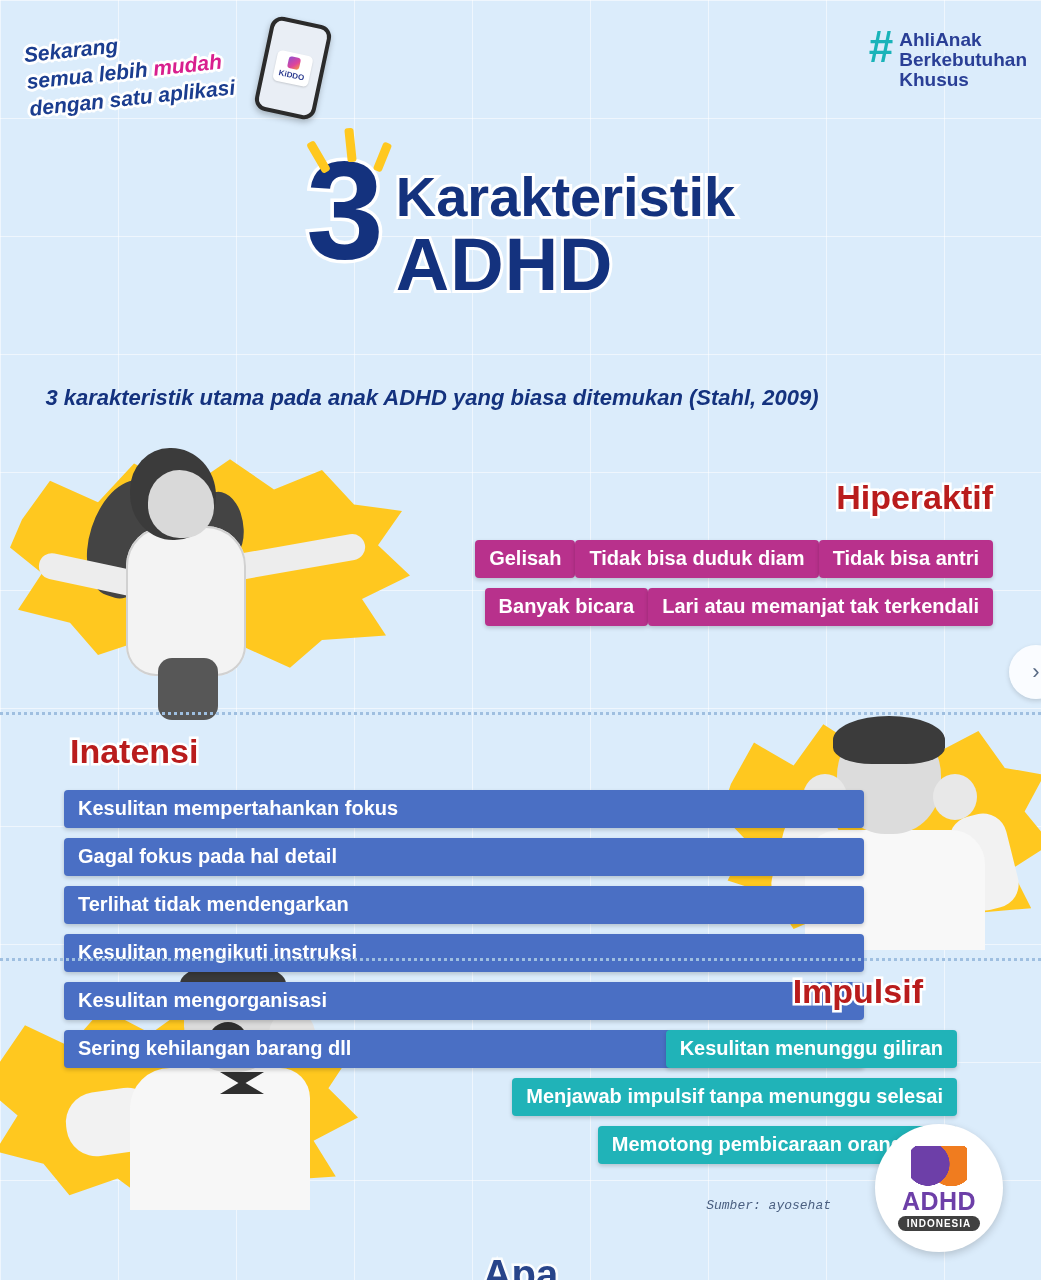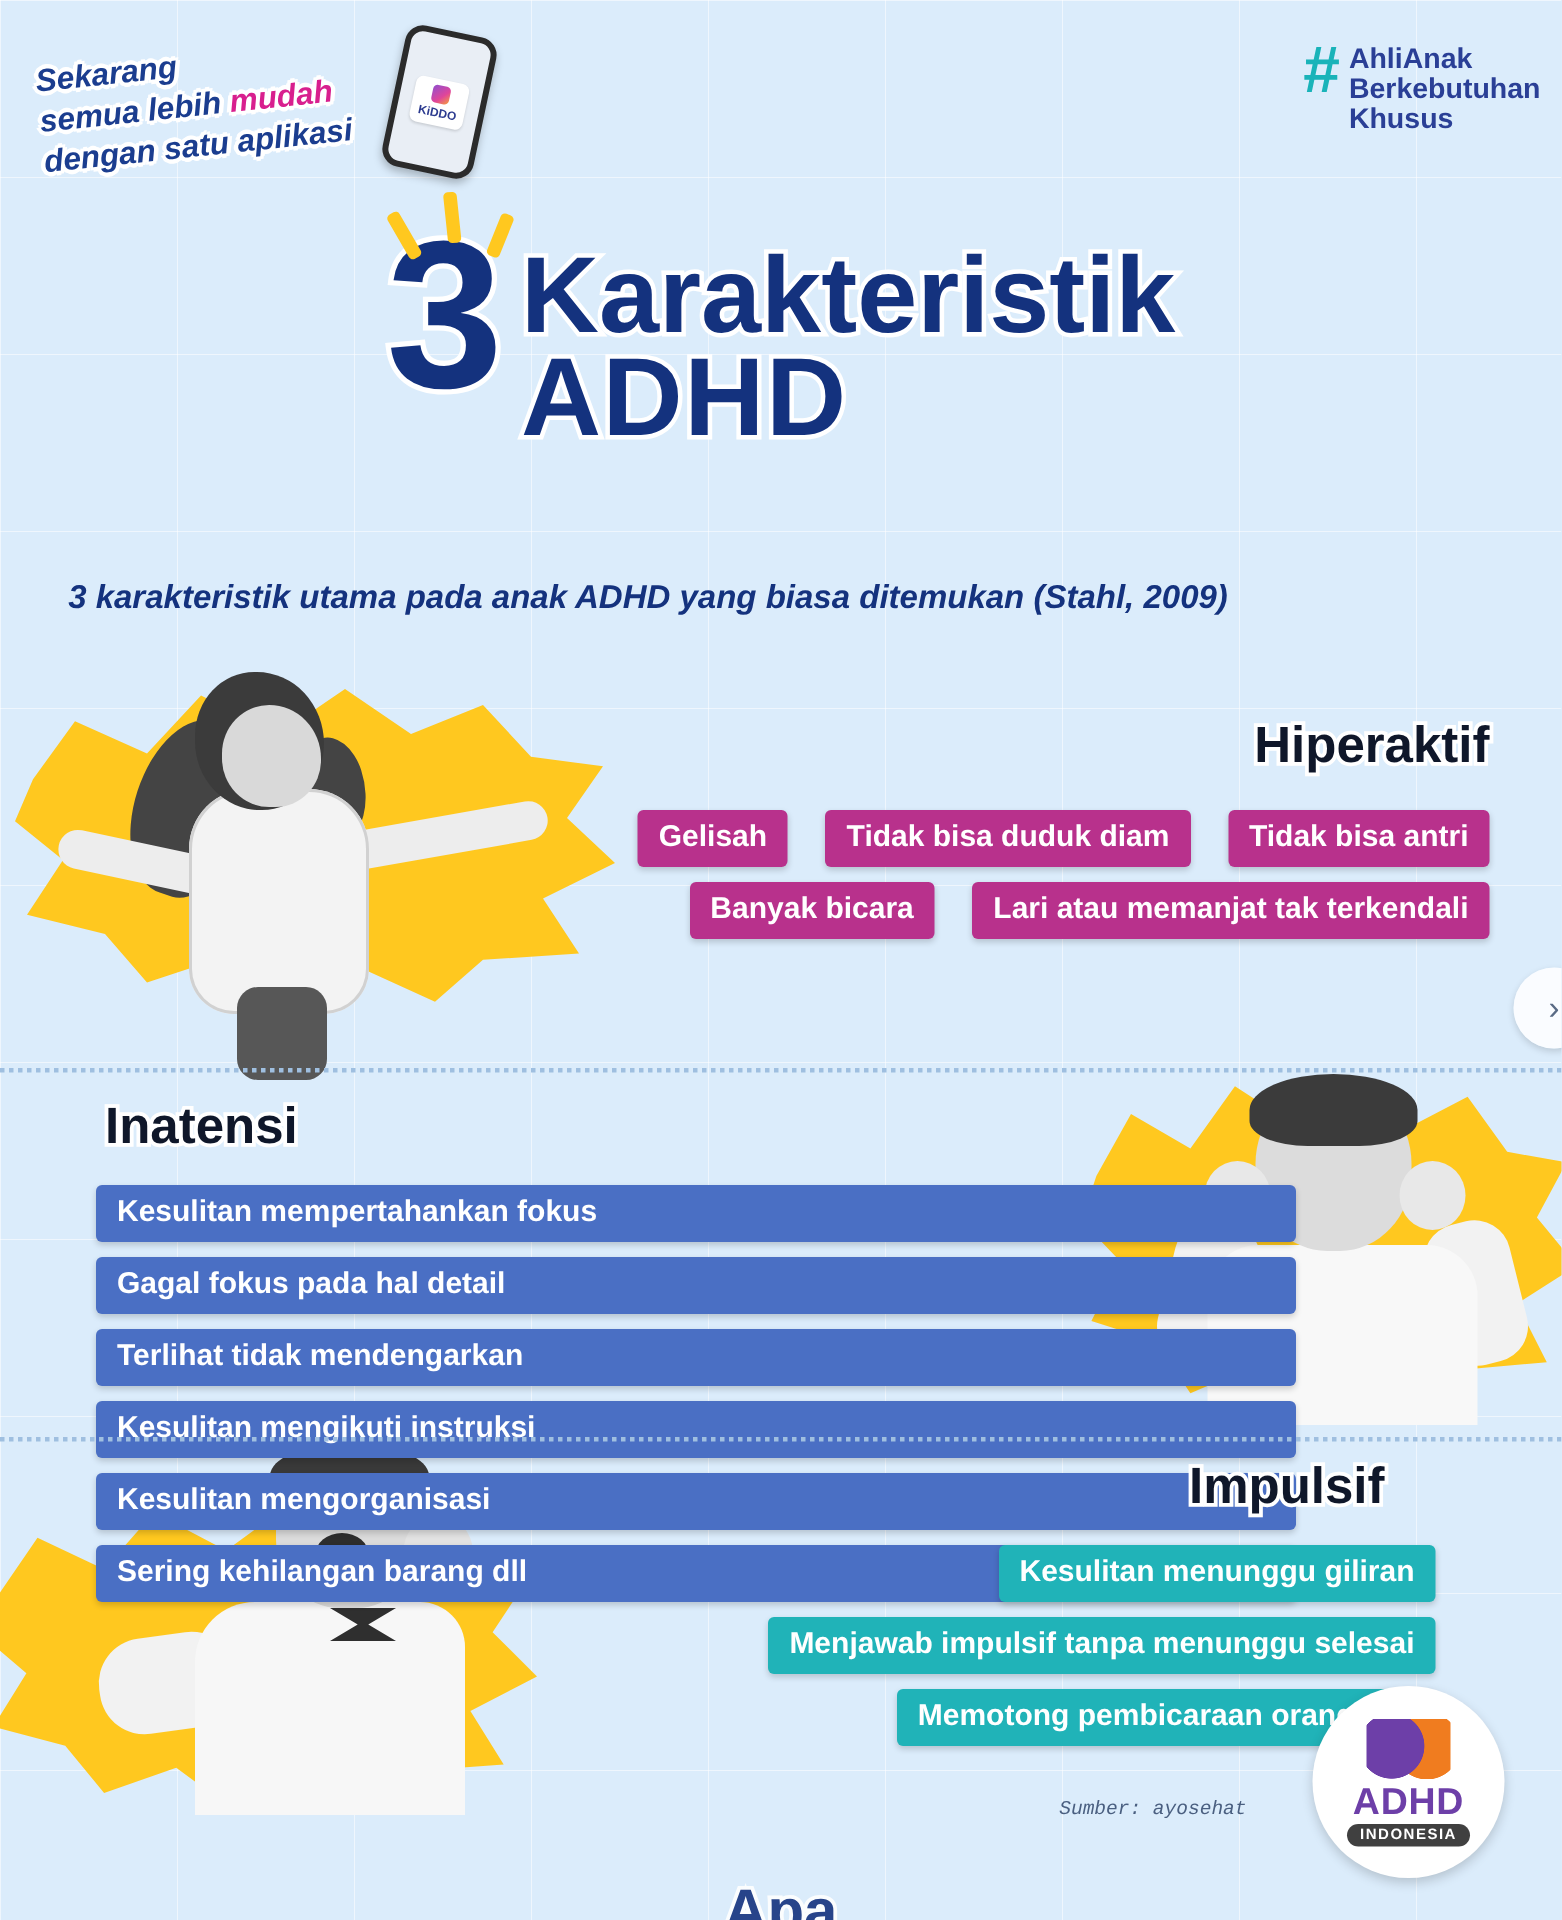--- a/index.html
+++ b/index.html
@@ -89,21 +89,21 @@
   .big3 {
     font-size: 140px; line-height: 120px; font-weight: bold;
     color: #14327e;
     -webkit-text-stroke: 7px #ffffff;
     paint-order: stroke fill;
     margin-right: 16px;
     letter-spacing: -4px;
   }
   .title-lines { text-align: left; padding-top: 16px; }
   .t1 {
-    font-size: 72px; line-height: 62px; font-weight: bold;
+    font-size: 56px; line-height: 62px; font-weight: bold;
     color: #14327e; -webkit-text-stroke: 6px #fff; paint-order: stroke fill;
   }
   .t2 {
     font-size: 74px; line-height: 74px; font-weight: bold;
     color: #14327e; -webkit-text-stroke: 6px #fff; paint-order: stroke fill;
     letter-spacing: 1px;
   }
   .spark {
     position: absolute; background: #ffc81f; border-radius: 3px;
   }
@@ -224,38 +224,38 @@
     background: #e6edf5; border-radius: 30px; transform: rotate(-8deg);
   }
   .photo-boy3 .hand {
     position: absolute; left: 236px; top: 52px; width: 46px; height: 52px;
     background: #d5dfea; border-radius: 42%; transform: rotate(-12deg);
   }
 
   
   .sec-head {
     position: absolute;
-    font-size: 34px; font-weight: bold; color: #0f172a;
+    font-size: 34px; font-weight: bold; color: #b91c1c;
     -webkit-text-stroke: 5px #ffffff; paint-order: stroke fill;
   }
   .sec-hiper { right: 48px; top: 478px; }
   .sec-inat  { left: 70px; top: 732px; }
   .sec-imp   { right: 118px; top: 972px; }
 
   
   .chips { position: absolute; display: flex; flex-wrap: wrap; }
   .chip {
     color: #fff; font-weight: bold; font-size: 20px;
     padding: 7px 14px 8px; border-radius: 4px;
     box-shadow: 0 2px 4px rgba(0,0,0,.18);
     white-space: nowrap;
   }
   .chips-hiper {
     right: 48px; top: 540px; width: 640px;
-    justify-content: flex-end; gap: 10px 25px;
+    justify-content: flex-end; gap: 10px 0;
   }
   .chips-hiper .chip { background: #b8318c; }
   .chips-inat {
     left: 64px; top: 790px; width: 800px;
     justify-content: flex-start; gap: 10px 12px; flex-direction: column;
   }
   .chips-inat .chip { background: #4a6fc4; }
   .chips-imp {
     right: 84px; top: 1030px; width: 680px;
     justify-content: flex-end; gap: 10px 12px;

